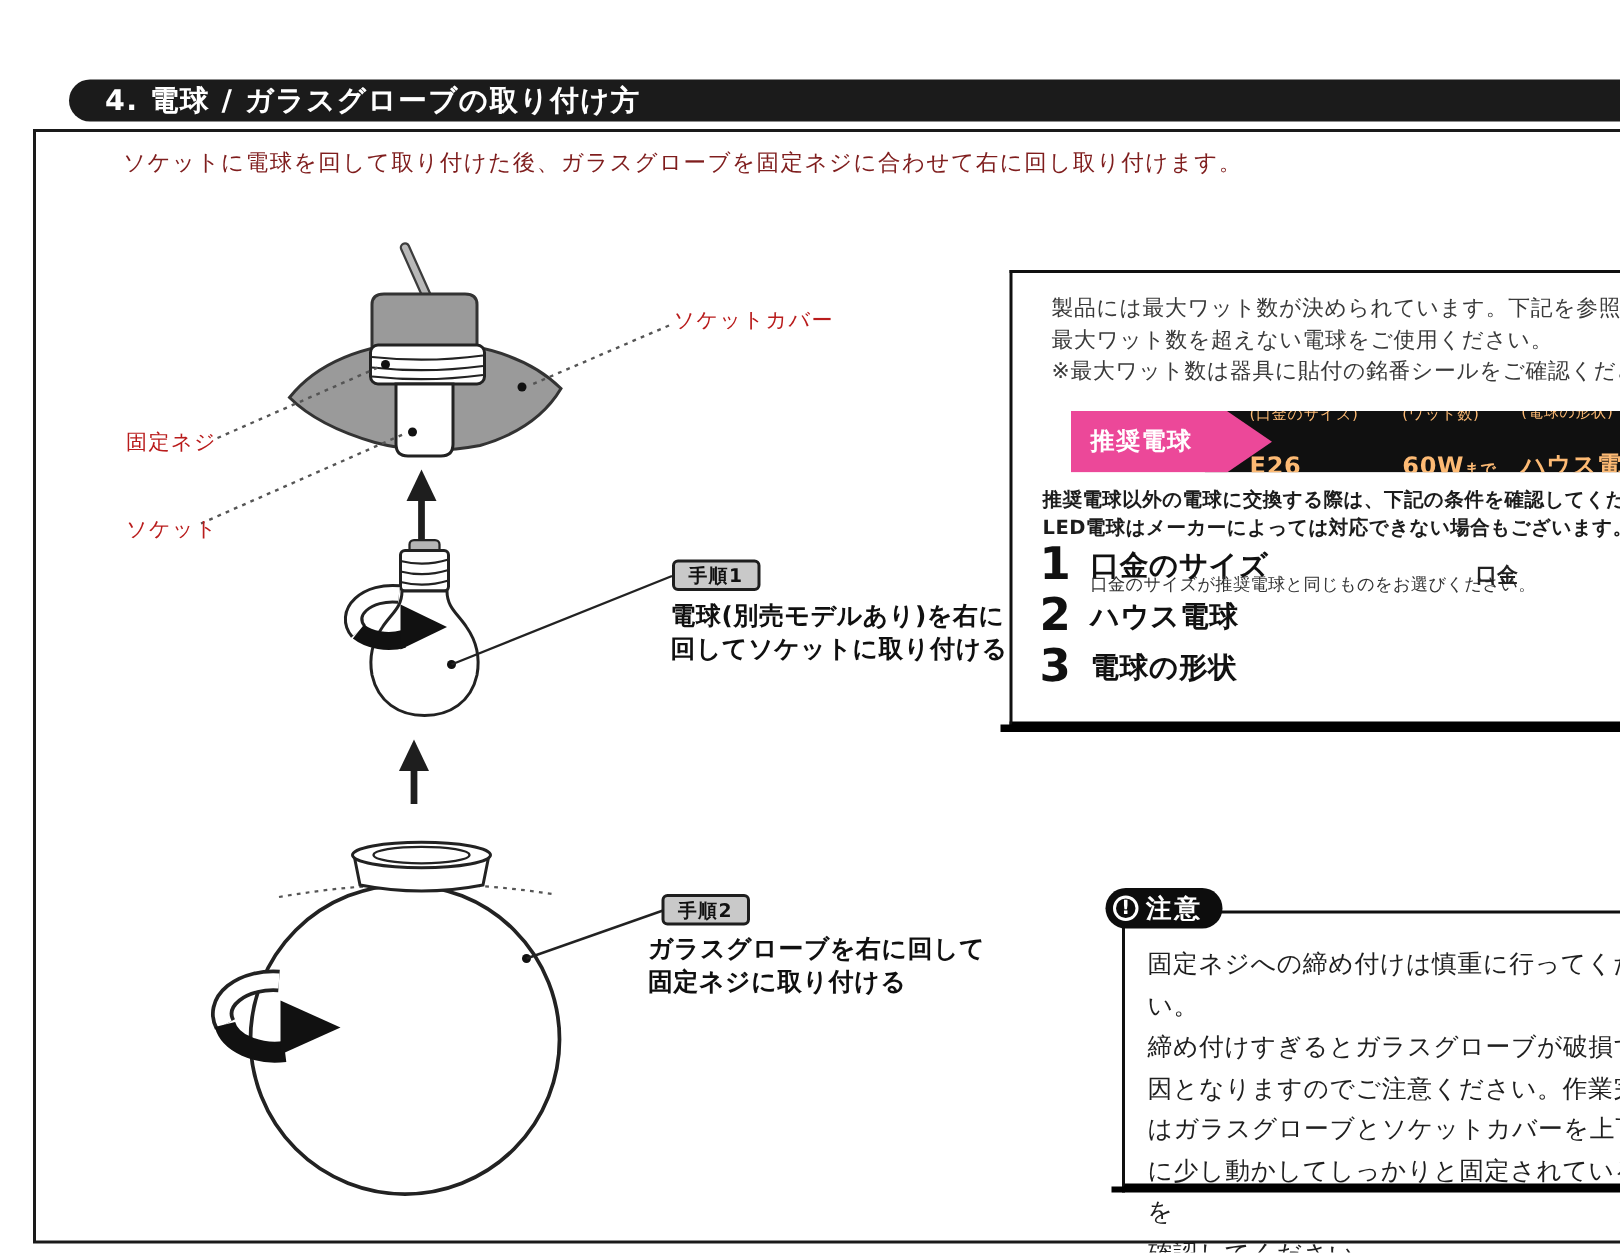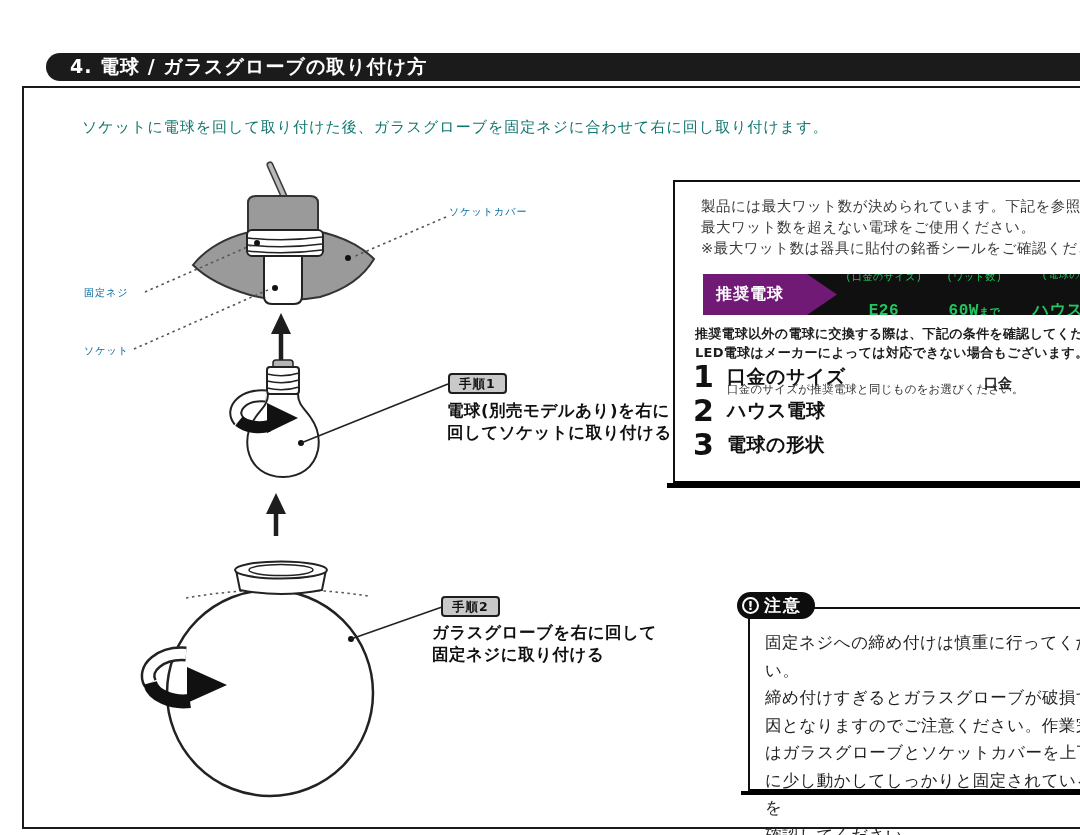--- a/index.html
+++ b/index.html
@@ -18,25 +18,25 @@
     color:#fff;font-weight:bold;font-size:19px;letter-spacing:1px;
   }
 
   
   .main-box{
     left:22px;top:86px;width:1150px;height:743px;
     border:2px solid #1a1a1a;background:#fff;box-sizing:border-box;
   }
 
   .intro-text{
-    left:82px;top:118px;font-size:15px;letter-spacing:1px;color:#0f766e;
-  }
-
-  
-  .dg-label{font-size:10px;color:#0369a1;letter-spacing:1px;}
+    left:82px;top:99px;font-size:15px;letter-spacing:1px;color:#7f1d1d;
+  }
+
+  
+  .dg-label{font-size:14px;color:#b91c1c;letter-spacing:1px;}
   .step-badge{
     background:#c9c9c9;border:2px solid #1e1e1e;border-radius:4px;
     font-size:12.5px;font-weight:bold;color:#111;
     padding:1px 9px;letter-spacing:1px;line-height:15px;
   }
   .step-text{
     font-size:16.5px;font-weight:bold;color:#101010;line-height:22px;
     white-space:pre-line;letter-spacing:0.5px;
   }
 
@@ -53,26 +53,26 @@
     left:26px;top:14px;font-size:14.5px;line-height:21px;color:#3a3a3a;
     white-space:pre-line;letter-spacing:0.5px;
   }
   .spec-bar{left:24px;top:92px;width:436px;height:41px;}
   .spec-cols{
     position:absolute;left:104px;top:0;right:0;bottom:0;background:#101010;
     clip-path:polygon(0 0,100% 0,100% 100%,0 100%,24px 50%);
     display:flex;align-items:center;padding-left:30px;box-sizing:border-box;
   }
   .spec-arrow{
-    position:absolute;left:4px;top:0;width:134px;height:100%;background:#701a75;z-index:2;
+    position:absolute;left:15px;top:0;width:134px;height:100%;background:#ec4899;z-index:2;
     clip-path:polygon(0 0,104px 0,134px 50%,104px 100%,0 100%);
     display:flex;align-items:center;padding-left:13px;box-sizing:border-box;
     color:#fff;font-weight:bold;font-size:16px;letter-spacing:1px;
   }
-  .spec-col{text-align:center;color:#22c55e;font-family:Liberation Mono, monospace;}
+  .spec-col{color:#fdba74;}
   .spec-col.c1{width:118px;}
   .spec-col.c2{width:92px;}
   .spec-col.c3{width:140px;}
   .spec-head{font-size:10px;letter-spacing:0.5px;}
   .spec-val{font-size:16px;font-weight:bold;margin-top:18px;letter-spacing:0.5px;}
   .spec-suffix{font-size:10px;font-weight:bold;}
   .info-note{
     left:20px;top:142px;font-size:13px;line-height:19px;color:#1c1c1c;
     font-weight:600;white-space:pre-line;letter-spacing:0.3px;
   }

